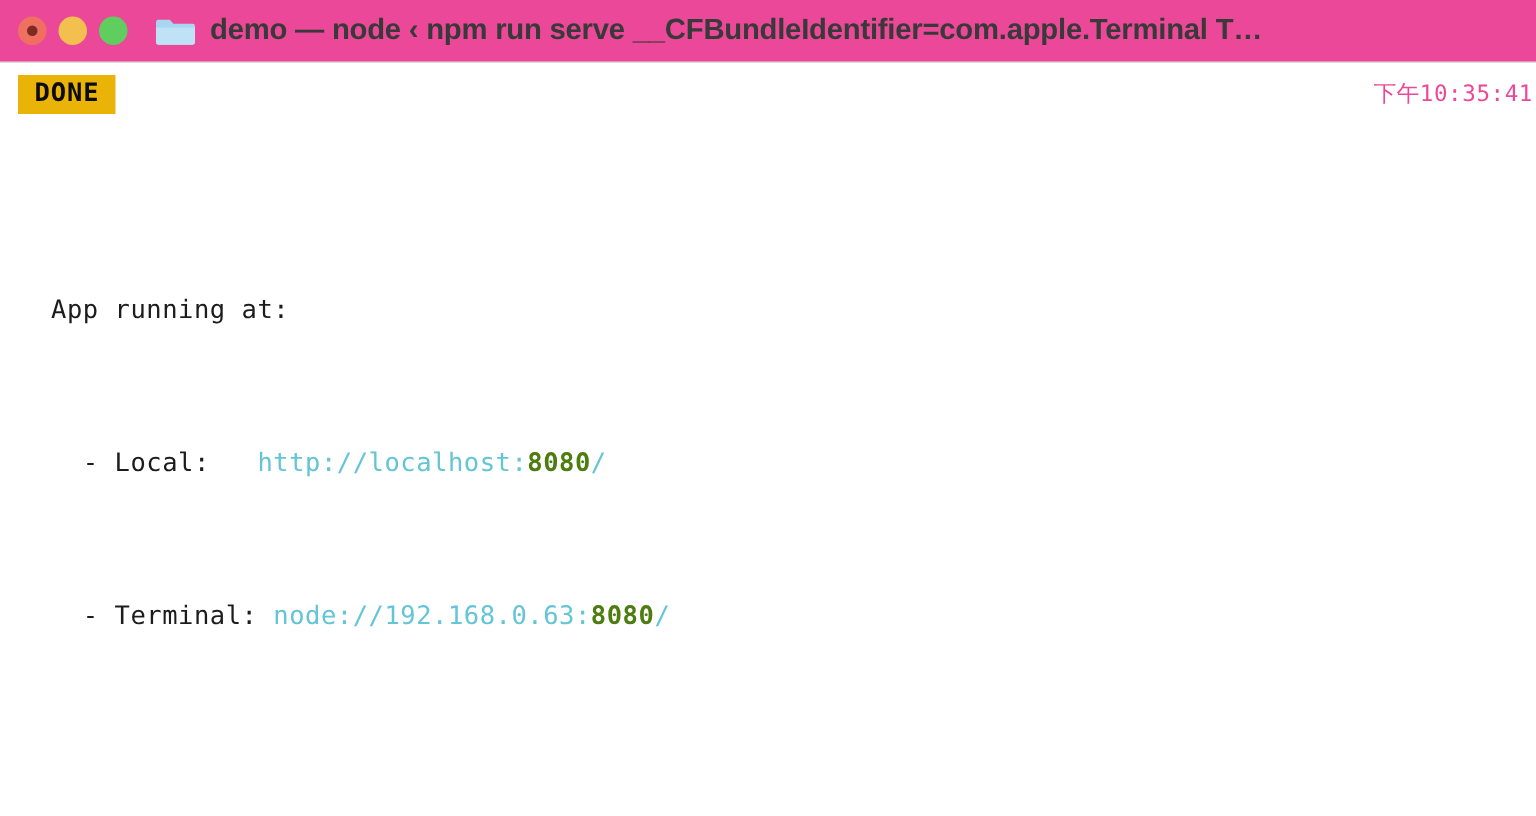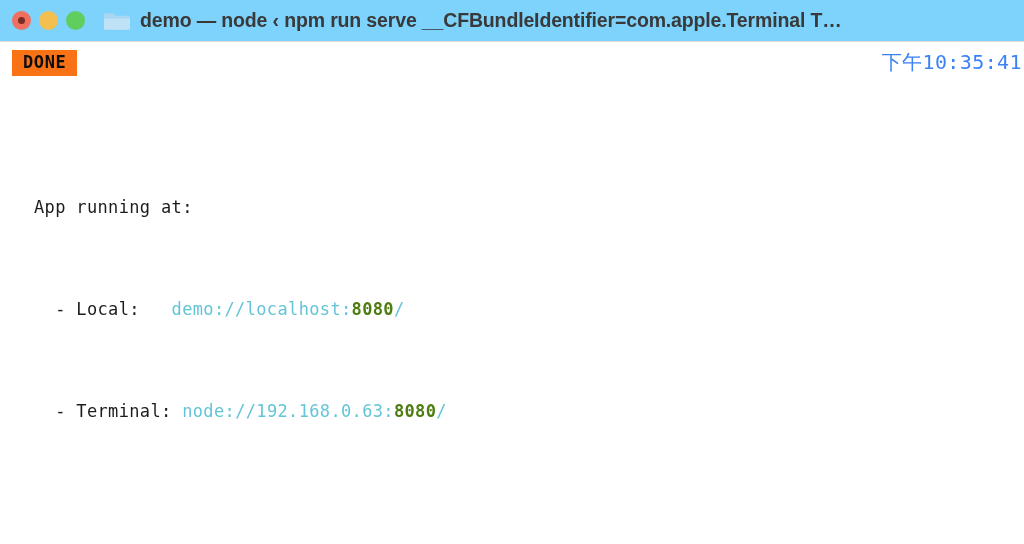--- a/index.html
+++ b/index.html
@@ -22,21 +22,21 @@
     display: flex;
     flex-direction: column;
     background: #ffffff;
     position: relative;
   }
 
   
   .titlebar {
     height: 42px;
     min-height: 42px;
-    background: #7dd3fc;
+    background: #ec4899;
     border-bottom: 1px solid #e0dbd8;
     display: flex;
     align-items: center;
     padding: 0 12px;
     box-sizing: border-box;
     position: relative;
     overflow: hidden;
   }
   .traffic {
     display: flex;
@@ -102,21 +102,21 @@
   
   .status-row {
     display: flex;
     align-items: center;
     padding: 8px 0 0 12px;
     height: 26px;
     box-sizing: content-box;
     position: relative;
   }
   .badge {
-    background: #f97316;
+    background: #eab308;
     color: #0c0c0c;
     font-family: "DejaVu Sans Mono", "Liberation Mono", monospace;
     font-size: 17px;
     font-weight: bold;
     line-height: 23px;
     padding: 1px 11px 2px 11px;
     letter-spacing: 0.6px;
     display: inline-block;
     flex: 0 0 auto;
   }
@@ -126,23 +126,23 @@
     font-family: "DejaVu Sans Mono", "Liberation Mono", monospace;
     font-size: 17px;
     letter-spacing: 0.4px;
     white-space: pre;
     flex: 0 0 auto;
   }
   .timestamp {
     position: absolute;
     right: 2px;
     top: 8px;
-    color: #3b82f6;
-    font-family: "DejaVu Sans Mono", "Liberation Mono", monospace;
-    font-size: 20px;
+    color: #ec4899;
+    font-family: "DejaVu Sans Mono", "Liberation Mono", monospace;
+    font-size: 15px;
     letter-spacing: 0.4px;
     white-space: pre;
   }
 
   
   .output {
     padding-left: 34px;
     margin-top: 42px;
     white-space: pre;
     font-family: "DejaVu Sans Mono", "Liberation Mono", monospace;
@@ -183,21 +183,21 @@
 
     <div class="status-row">
       <span class="badge">DONE</span>
       <span class="timestamp">下午10:35:41</span>
     </div>
 
     <div class="output">
 
       <div class="line">App running at:</div>
 
-      <div class="line"><span>  - Local:   </span><span class="url"><span>demo://localhost:</span><span class="port">8080</span><span>/</span></span></div>
+      <div class="line"><span>  - Local:   </span><span class="url"><span>http://localhost:</span><span class="port">8080</span><span>/</span></span></div>
 
       <div class="line"><span>  - Terminal: </span><span class="url"><span>node://192.168.0.63:</span><span class="port">8080</span><span>/</span></span></div>
 
       <div class="blank"></div>
 
       
 
       
 
     </div>

